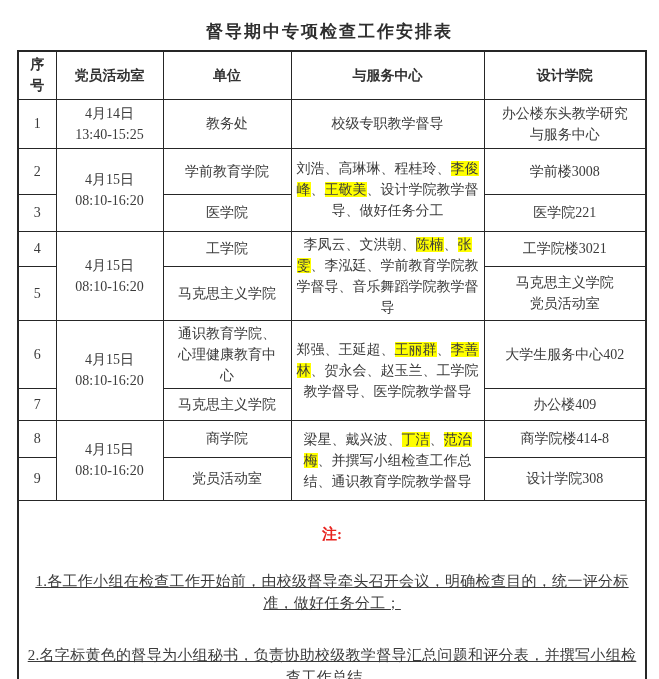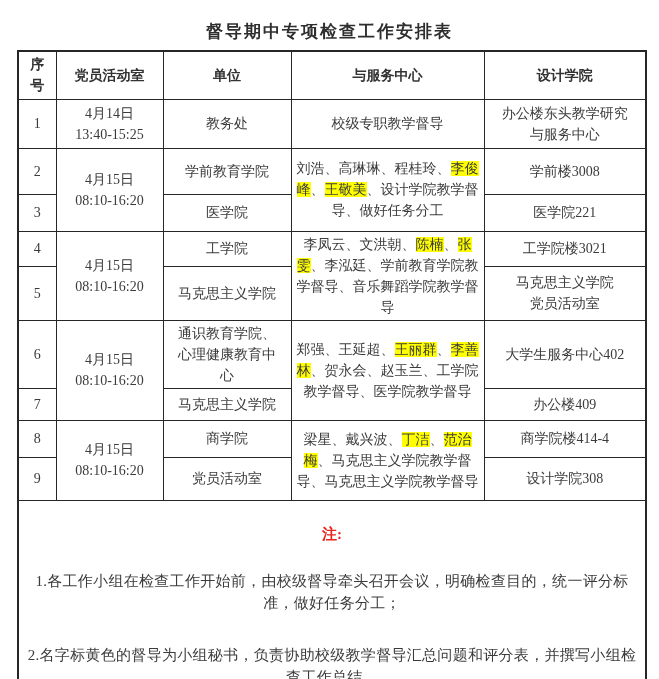--- a/index.html
+++ b/index.html
@@ -61,20 +61,21 @@
     font-weight: bold;
     font-size: 15px;
     margin-bottom: 4px;
   }
   .note-item {
     font-size: 15px;
     letter-spacing: 0.3px;
     line-height: 22px;
     margin-bottom: 9px;
     color: #3b3b3b;
+    text-decoration: underline;
   }
 </style>
 </head>
 <body>
 
 <div class="page">
 
   <div class="doc-title">督导期中专项检查工作安排表</div>
 
   <table class="schedule">
@@ -149,22 +150,22 @@
       <td>7</td>
       <td>马克思主义学院</td>
       <td>办公楼409</td>
     </tr>
 
     <tr style="height:37px">
       <td>8</td>
       <td rowspan="2">4月15日
 08:10-16:20</td>
       <td>商学院</td>
-      <td rowspan="2" class="people"><span>梁星、戴兴波、</span><span class="hl">丁洁</span><span>、</span><span class="hl">范治梅</span><span>、马克思主义学院教学督导、马克思主义学院教学督导</span></td>
-      <td>商学院楼414-4</td>
+      <td rowspan="2" class="people"><span>梁星、戴兴波、</span><span class="hl">丁洁</span><span>、</span><span class="hl">范治梅</span><span>、并撰写小组检查工作总结、通识教育学院教学督导</span></td>
+      <td>商学院楼414-8</td>
     </tr>
     <tr style="height:43px">
       <td>9</td>
       <td>党员活动室</td>
       <td>设计学院308</td>
     </tr>
 
     <tr style="height:175px">
       <td colspan="5" class="notes-cell">
         <div class="note-label">注:</div>

